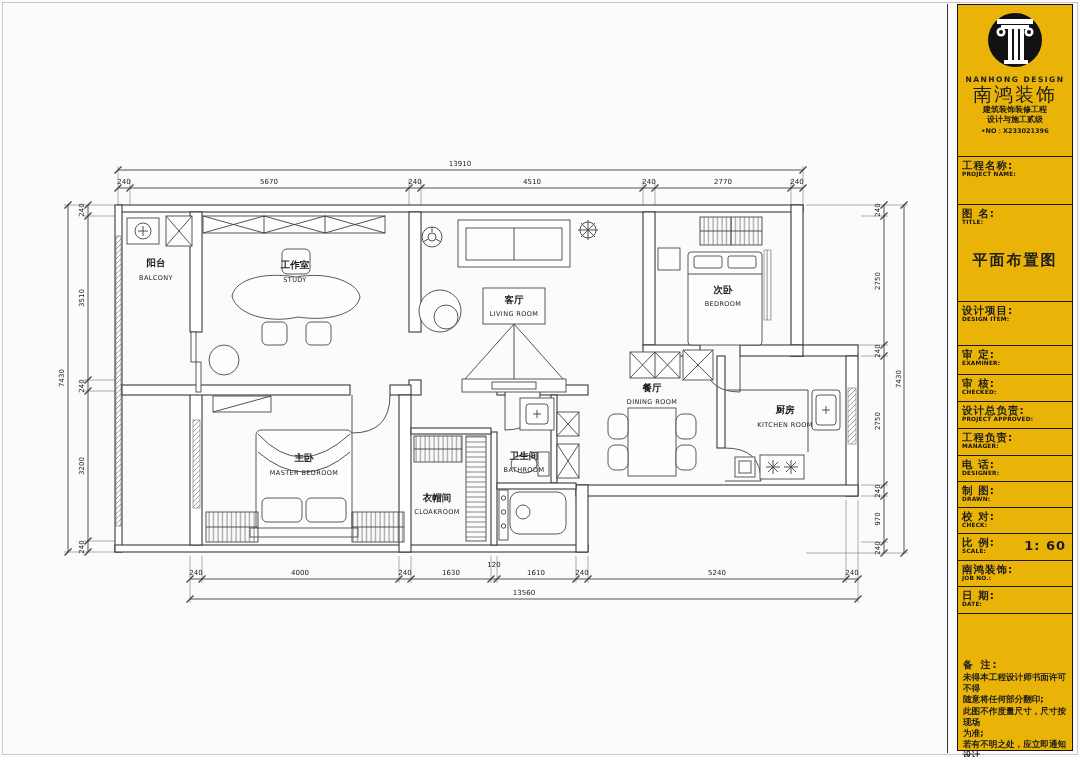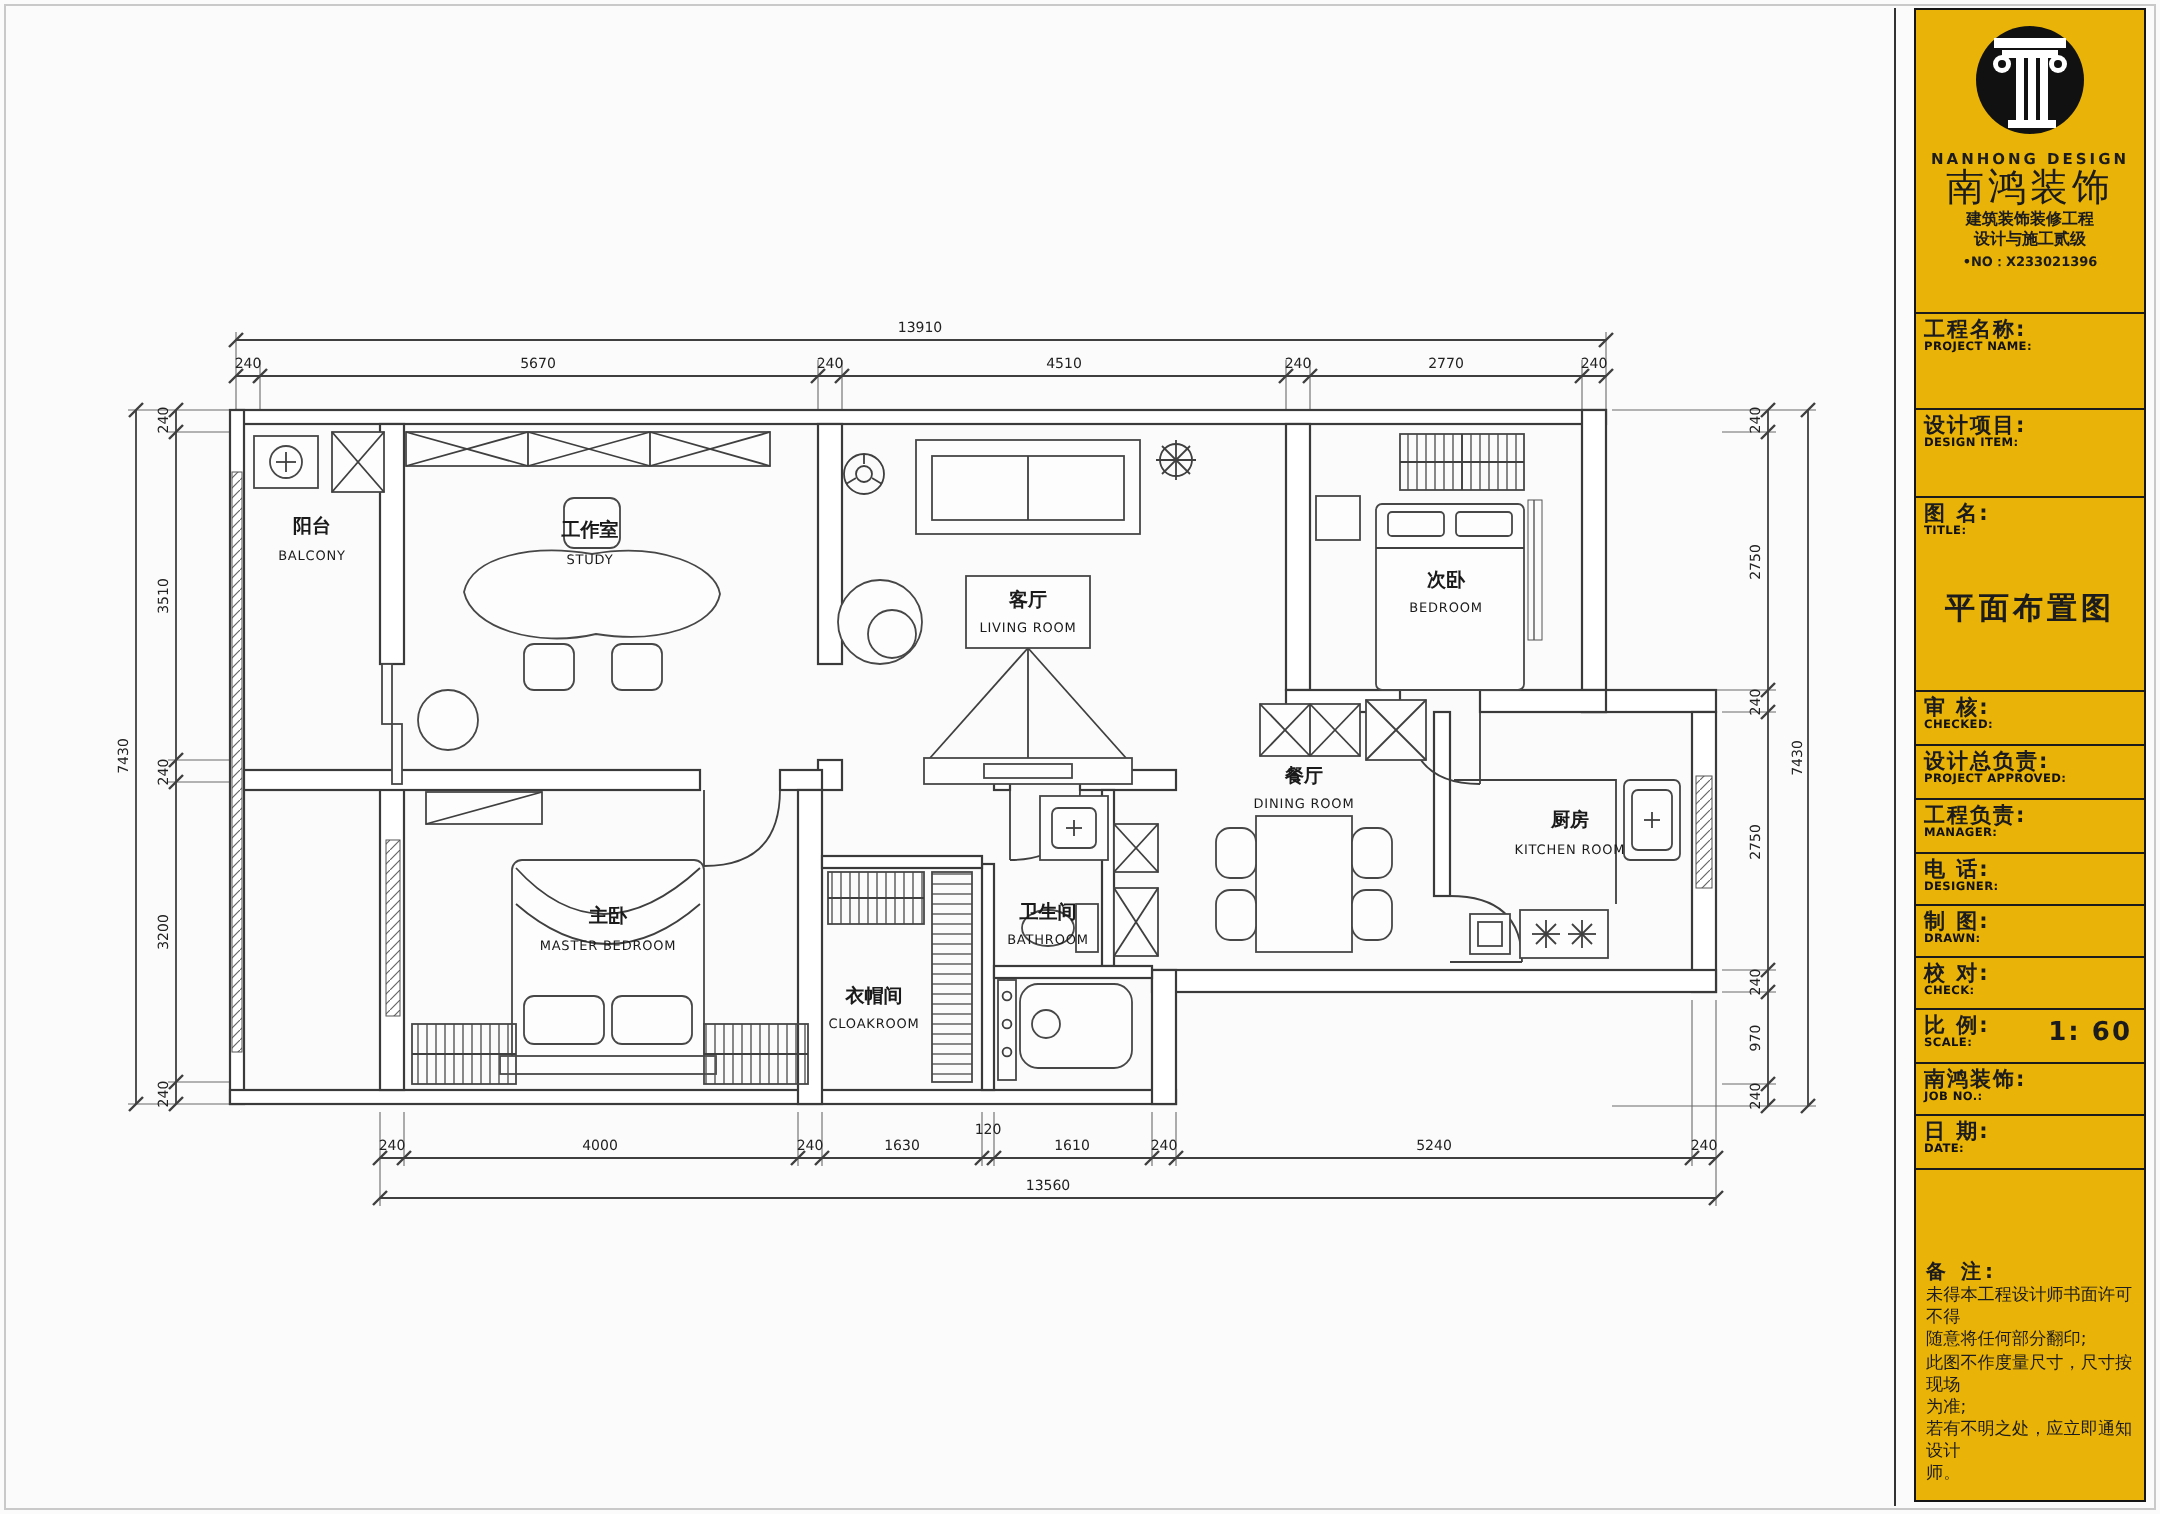--- a/index.html
+++ b/index.html
@@ -24,21 +24,21 @@
   .tb-en{font-size:5.8px;font-weight:bold;color:#111;letter-spacing:.2px;transform-origin:left top;}
   .tb-val-big{font-size:15px;font-weight:bold;text-align:center;letter-spacing:2px;margin-top:26px;}
   .tb-val-inline{position:absolute;right:6px;top:4px;font-size:13px;font-weight:bold;letter-spacing:1px;}
   #logo-row{border-bottom:1px solid #1b1b1b;flex:none;height:152px;text-align:center;padding-top:6px;box-sizing:border-box;}
   #logo-name-en{font-size:7.5px;font-weight:bold;letter-spacing:1.5px;margin-top:2px;}
   #logo-name-cn{font-size:19px;font-weight:normal;letter-spacing:2px;line-height:1.1;}
   #logo-cert1,#logo-cert2{font-size:8px;font-weight:bold;line-height:1.25;}
   #logo-certno{font-size:6.5px;font-weight:bold;margin-top:2px;}
   #notes-row{flex:1;padding:4px 5px;box-sizing:border-box;}
   .note-label{font-size:10px;font-weight:bold;letter-spacing:2px;margin-top:40px;}
-  .note-line{font-size:8.6px;font-weight:normal;line-height:1.3;}
+  .note-line{font-size:8.6px;font-weight:bold;line-height:1.3;}
 </style>
 </head>
 <body>
 
 <div id="sheet">
   <div id="page-border"></div>
 
   <svg id="plan" width="940" height="757" viewBox="0 0 940 757">
     <defs>
       <pattern id="hatchV" width="4.5" height="10" patternUnits="userSpaceOnUse">
@@ -460,28 +460,32 @@
       <div id="logo-name-cn">南鸿装饰</div>
       <div id="logo-cert1">建筑装饰装修工程</div>
       <div id="logo-cert2">设计与施工贰级</div>
       <div id="logo-certno">•NO：X233021396</div>
     </div>
 
     <div class="tb-row" style="height:48px">
       <div class="tb-cn">工程名称:</div>
       <div class="tb-en">PROJECT NAME:</div>
     </div>
-    <div class="tb-row" style="height:44px">
-      <div class="tb-cn">设计项目:</div>
-      <div class="tb-en">DESIGN ITEM:</div>
-    </div>
     <div class="tb-row" style="height:97px">
       <div class="tb-cn">图  名:</div>
       <div class="tb-en">TITLE:</div>
       <div class="tb-val-big">平面布置图</div>
+    </div>
+    <div class="tb-row" style="height:44px">
+      <div class="tb-cn">设计项目:</div>
+      <div class="tb-en">DESIGN ITEM:</div>
+    </div>
+    <div class="tb-row" style="height:29px">
+      <div class="tb-cn">审  定:</div>
+      <div class="tb-en">EXAMINER:</div>
     </div>
     <div class="tb-row" style="height:27px">
       <div class="tb-cn">审  核:</div>
       <div class="tb-en">CHECKED:</div>
     </div>
     <div class="tb-row" style="height:27px">
       <div class="tb-cn">设计总负责:</div>
       <div class="tb-en">PROJECT APPROVED:</div>
     </div>
     <div class="tb-row" style="height:27px">

